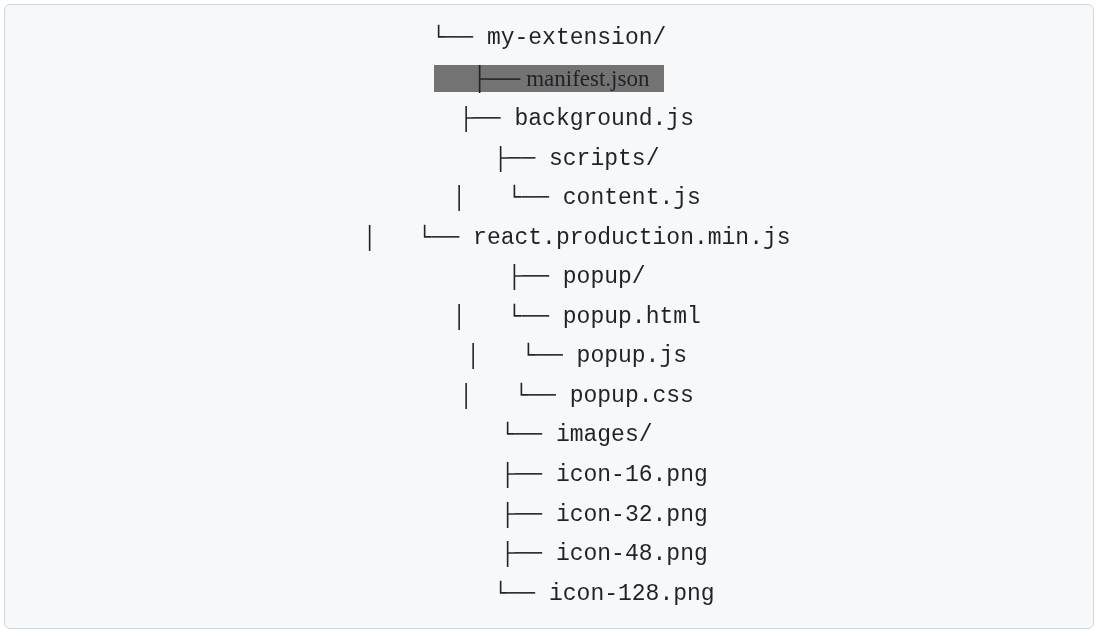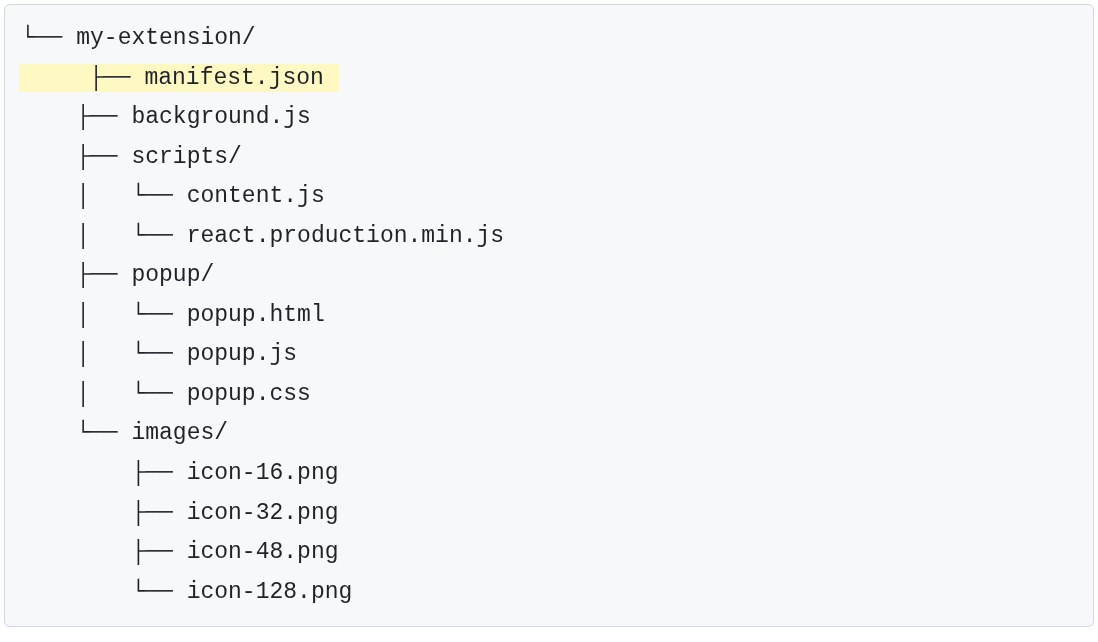--- a/index.html
+++ b/index.html
@@ -18,27 +18,29 @@
       background: #f6f8fa;
       border: 1px solid #d0d7de;
       border-radius: 6px;
       padding: 14px 16px;
       font-family: ui-monospace, SFMono-Regular, "SF Mono", Menlo, Consolas, "Liberation Mono", monospace;
       font-size: 23px;
       line-height: 1.72;
       color: #1f2328;
       white-space: pre;
       overflow: hidden;
+      text-align: center;
     }
     .tree-line {
       display: block;
     }
     .highlight {
-      background: #fef9c3;
+      background: #737373;
       display: inline;
       padding: 1px 15px;
       margin: -1px -2px;
+      font-family: Liberation Serif, serif;
     }
   </style>
 </head>
 <body>
 
 <div class="code-block"><span class="tree-line"><span></span><span>└──</span> <span>my-extension/</span></span><span class="tree-line"><span class="highlight"><span>    </span><span>├──</span> <span>manifest.json</span></span></span><span class="tree-line"><span>    </span><span>├──</span> <span>background.js</span></span><span class="tree-line"><span>    </span><span>├──</span> <span>scripts/</span></span><span class="tree-line"><span>    │   </span><span>└──</span> <span>content.js</span></span><span class="tree-line"><span>    │   </span><span>└──</span> <span>react.production.min.js</span></span><span class="tree-line"><span>    </span><span>├──</span> <span>popup/</span></span><span class="tree-line"><span>    │   </span><span>└──</span> <span>popup.html</span></span><span class="tree-line"><span>    │   </span><span>└──</span> <span>popup.js</span></span><span class="tree-line"><span>    │   </span><span>└──</span> <span>popup.css</span></span><span class="tree-line"><span>    </span><span>└──</span> <span>images/</span></span><span class="tree-line"><span>        </span><span>├──</span> <span>icon-16.png</span></span><span class="tree-line"><span>        </span><span>├──</span> <span>icon-32.png</span></span><span class="tree-line"><span>        </span><span>├──</span> <span>icon-48.png</span></span><span class="tree-line"><span>        </span><span>└──</span> <span>icon-128.png</span></span></div>
 
 </body></html>

